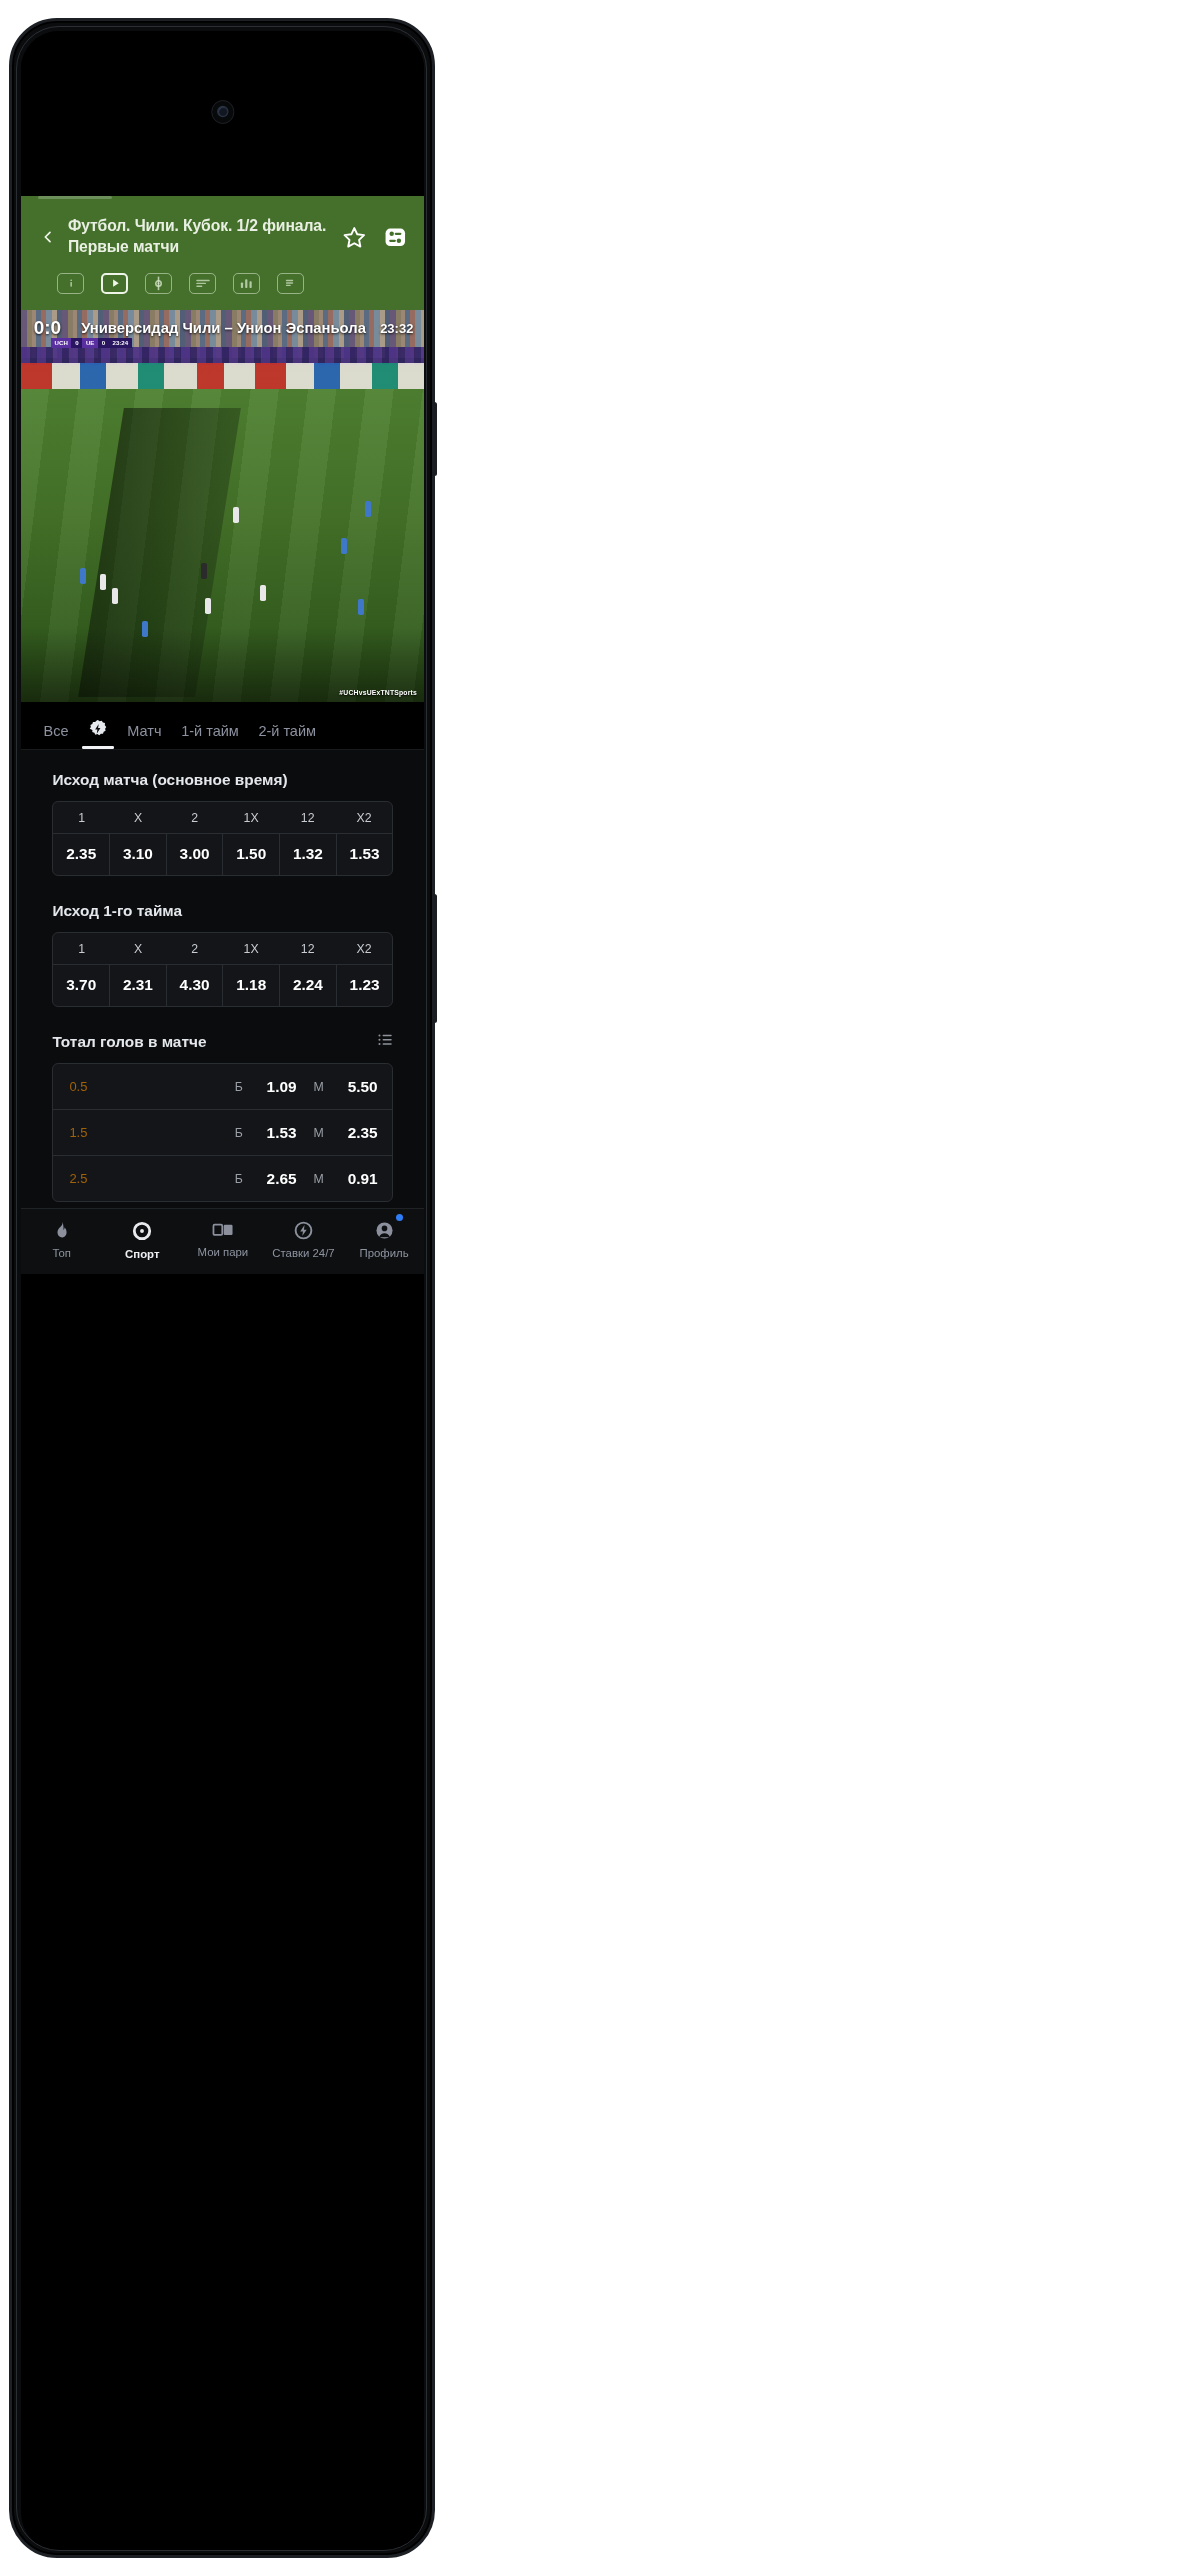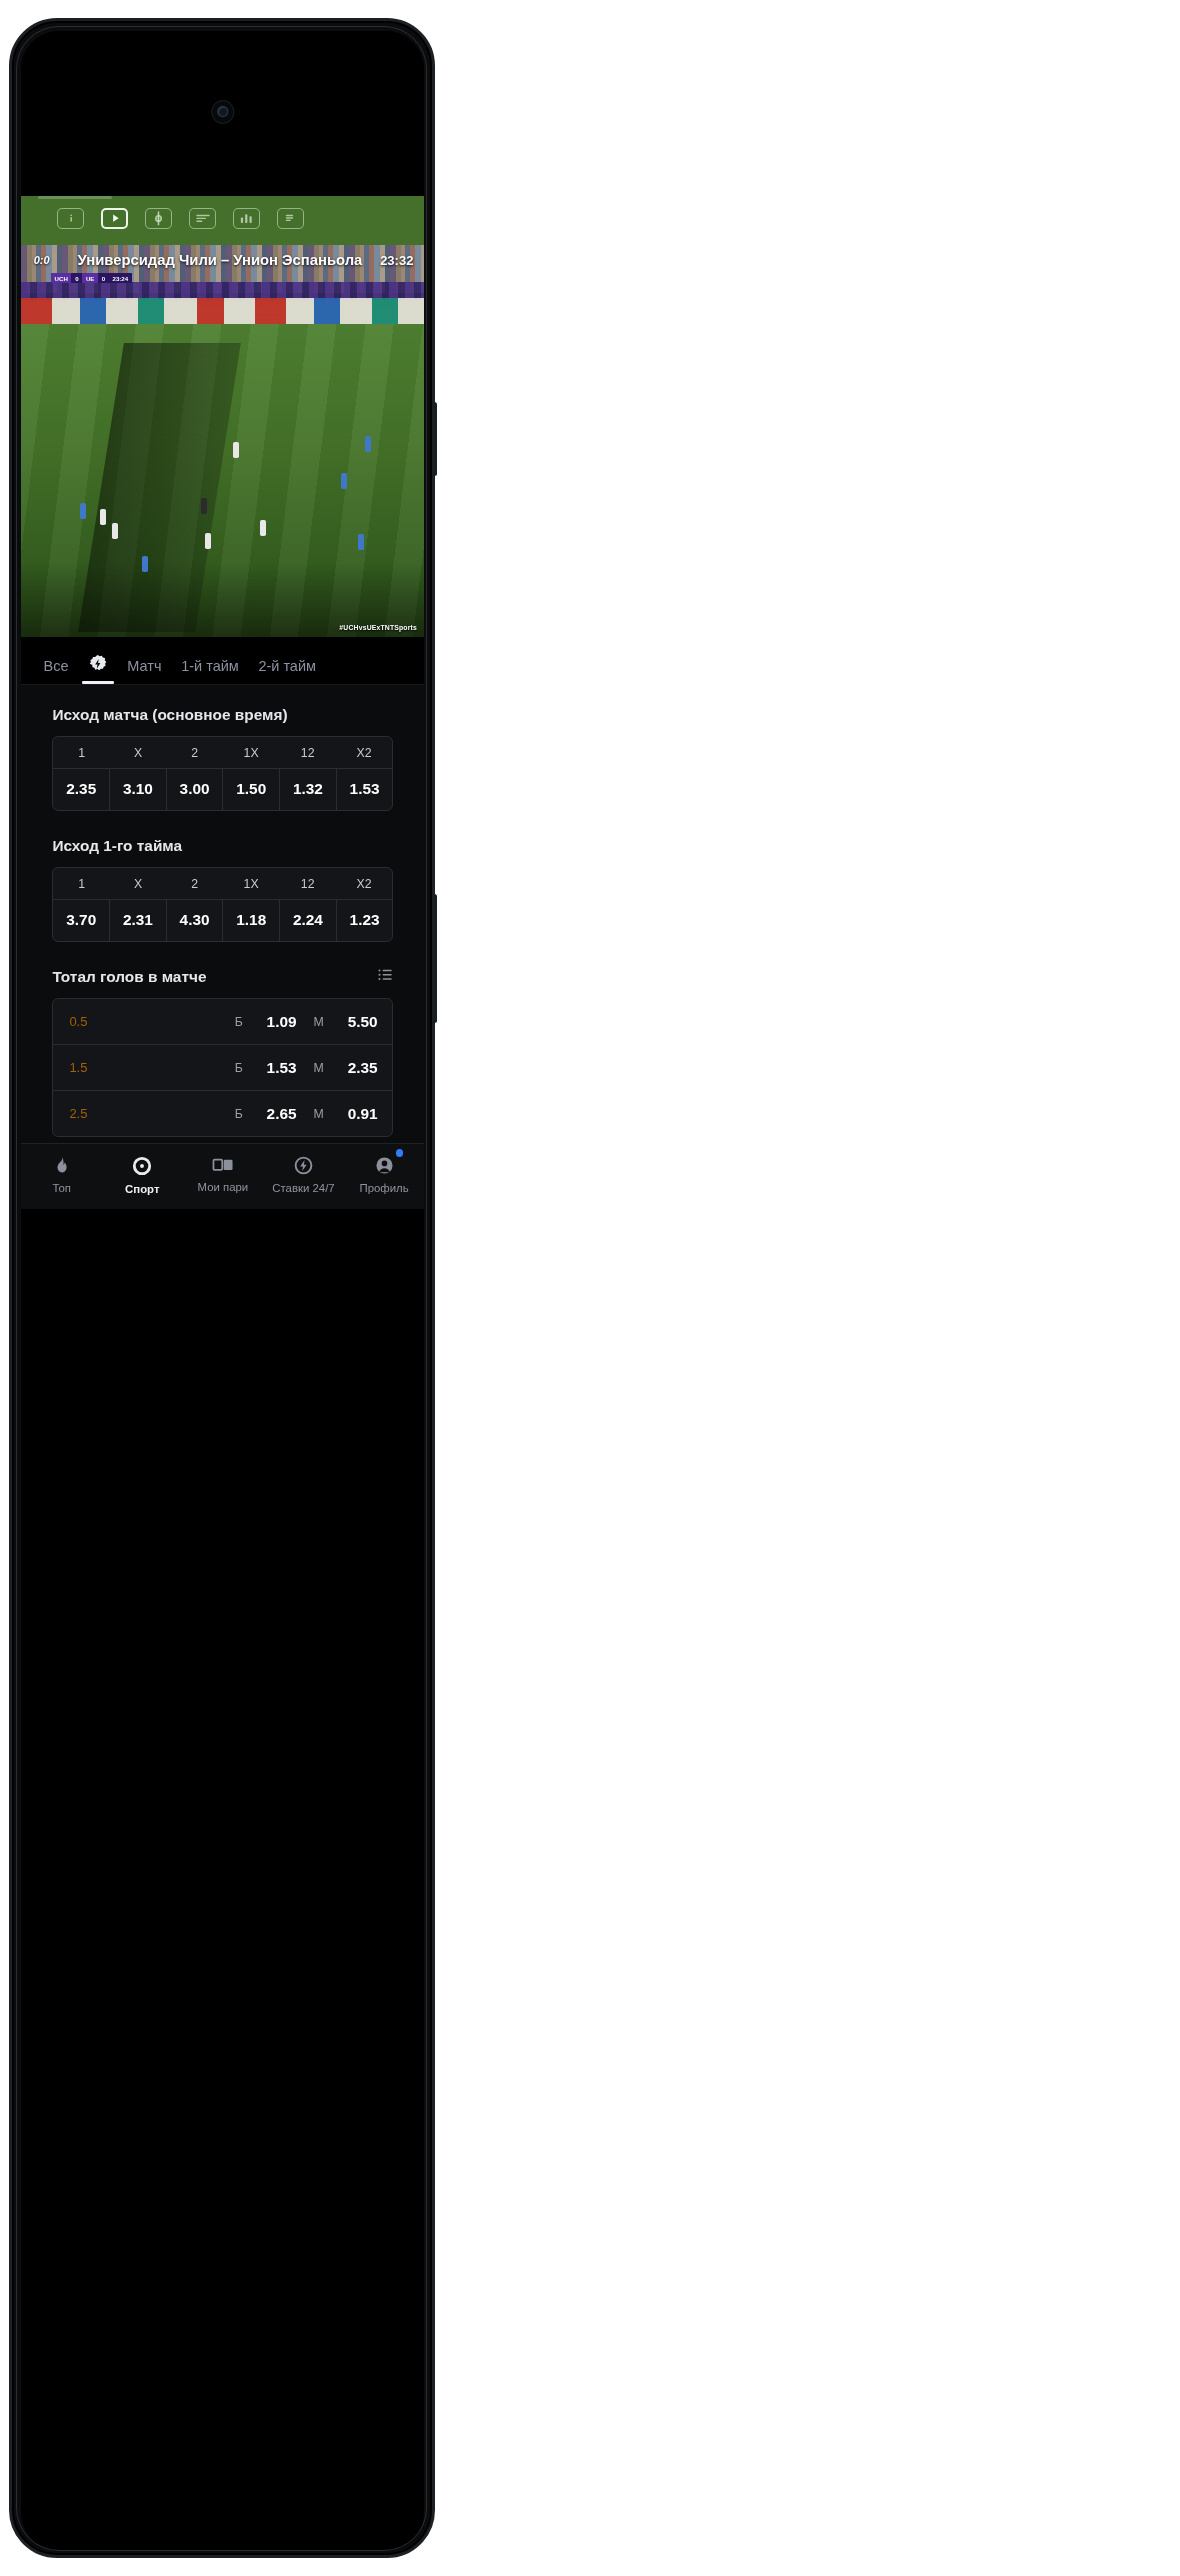--- a/index.html
+++ b/index.html
@@ -194,21 +194,21 @@
   .player.d{ background:#2b2b2b; }
 
   .scorebar{
     position:absolute; left:0; top:0; width:100%;
     display:flex; align-items:center;
     padding:7.4px 11px 7.4px 12.3px;
     color:#fff;
     text-shadow:0 0.6px 2.5px rgba(0,0,0,.9);
     z-index:4;
   }
-  .sb-score{ font-size:11px; font-weight:bold; margin-right:28px;font-style:italic; }
+  .sb-score{ font-size:19px; font-weight:bold; margin-right:20px; }
   .sb-teams{ font-size:14.8px; font-weight:bold; flex:1 1 auto; white-space:nowrap; }
   .sb-time{ font-size:13px; font-weight:bold; }
   .watermark{
     position:absolute; right:7.4px; bottom:6.1px;
     font-size:6.8px; font-weight:bold; color:#fff;
     letter-spacing:0.2px; z-index:4;
     text-shadow:0 0.6px 1.8px #000;
   }
   .miniscore{
     position:absolute; left:29.5px; top:28px; z-index:4;
@@ -347,20 +347,40 @@
         <div class="camera">
             <i></i>
           </div>
       </div>
 
       <div class="app">
 
         <div class="header">
           <div class="grabber"></div>
 
+          <div class="header-top">
+            <div class="back-btn">
+              <svg viewBox="0 0 24 24" fill="none" stroke="#eef3e8" stroke-width="2.6" stroke-linecap="round" stroke-linejoin="round">
+                <polyline points="15 5 8 12 15 19"></polyline>
+              </svg>
+            </div>
+            <div class="title">Футбол. Чили. Кубок. 1/2 финала. Первые матчи</div>
+            <div class="hdr-icons">
+              <svg viewBox="0 0 24 24" fill="none" stroke="#ffffff" stroke-width="1.9" stroke-linejoin="round">
+                <polygon points="12 3 14.9 9.1 21.5 9.9 16.7 14.5 17.9 21 12 17.8 6.1 21 7.3 14.5 2.5 9.9 9.1 9.1"></polygon>
+              </svg>
+              <svg viewBox="0 0 24 24">
+                <rect x="2.5" y="3.5" width="19" height="17" rx="4.5" fill="#ffffff"></rect>
+                <circle cx="8.5" cy="8.6" r="2.15" fill="#44702b"></circle>
+                <circle cx="15.5" cy="15.4" r="2.15" fill="#44702b"></circle>
+                <rect x="11.4" y="7.5" width="6.6" height="2.2" rx="1.1" fill="#44702b"></rect>
+                <rect x="6" y="14.3" width="6.6" height="2.2" rx="1.1" fill="#44702b"></rect>
+              </svg>
+            </div>
+          </div>
 
           <div class="icon-row">
             <div class="ic">
               <svg width="12.3" height="12.3" viewBox="0 0 24 24">
                 <rect x="10.6" y="5" width="2.8" height="2.8" rx="1.1" fill="rgba(222,235,210,.75)"></rect>
                 <rect x="10.6" y="9.6" width="2.8" height="9.4" rx="1.2" fill="rgba(222,235,210,.75)"></rect>
               </svg>
             </div>
             <div class="ic active">
               <svg width="12.3" height="12.3" viewBox="0 0 24 24">

